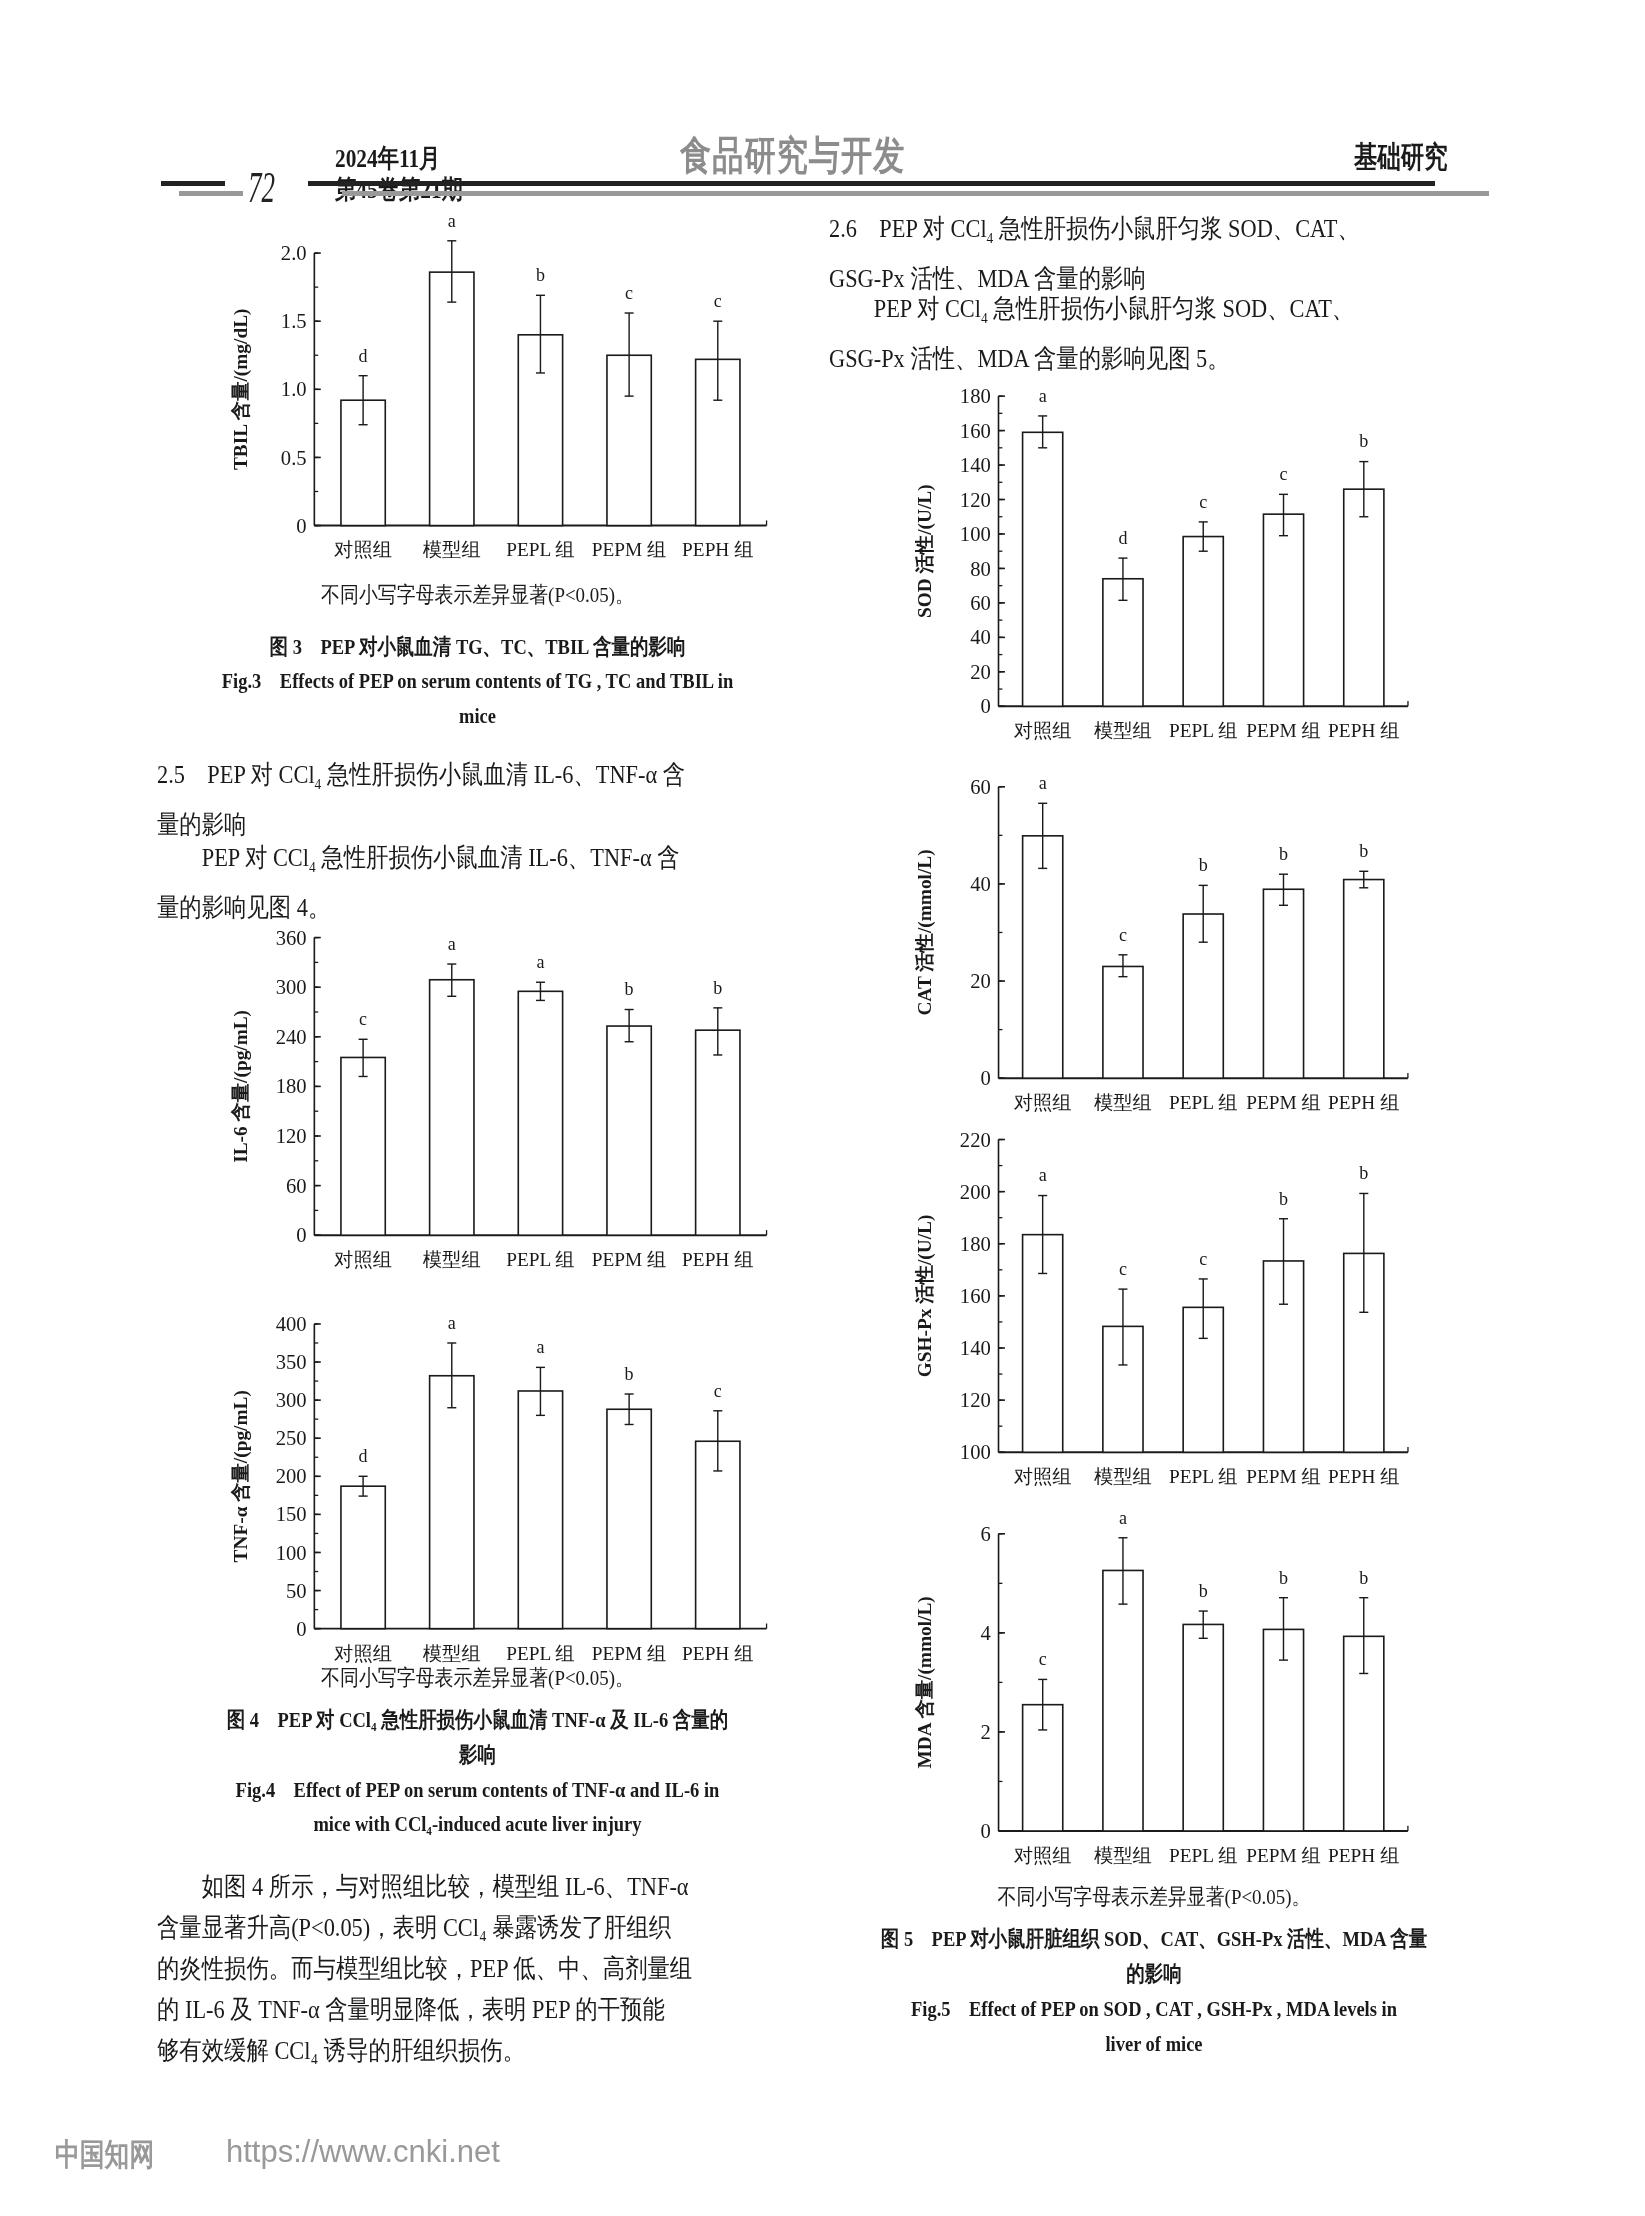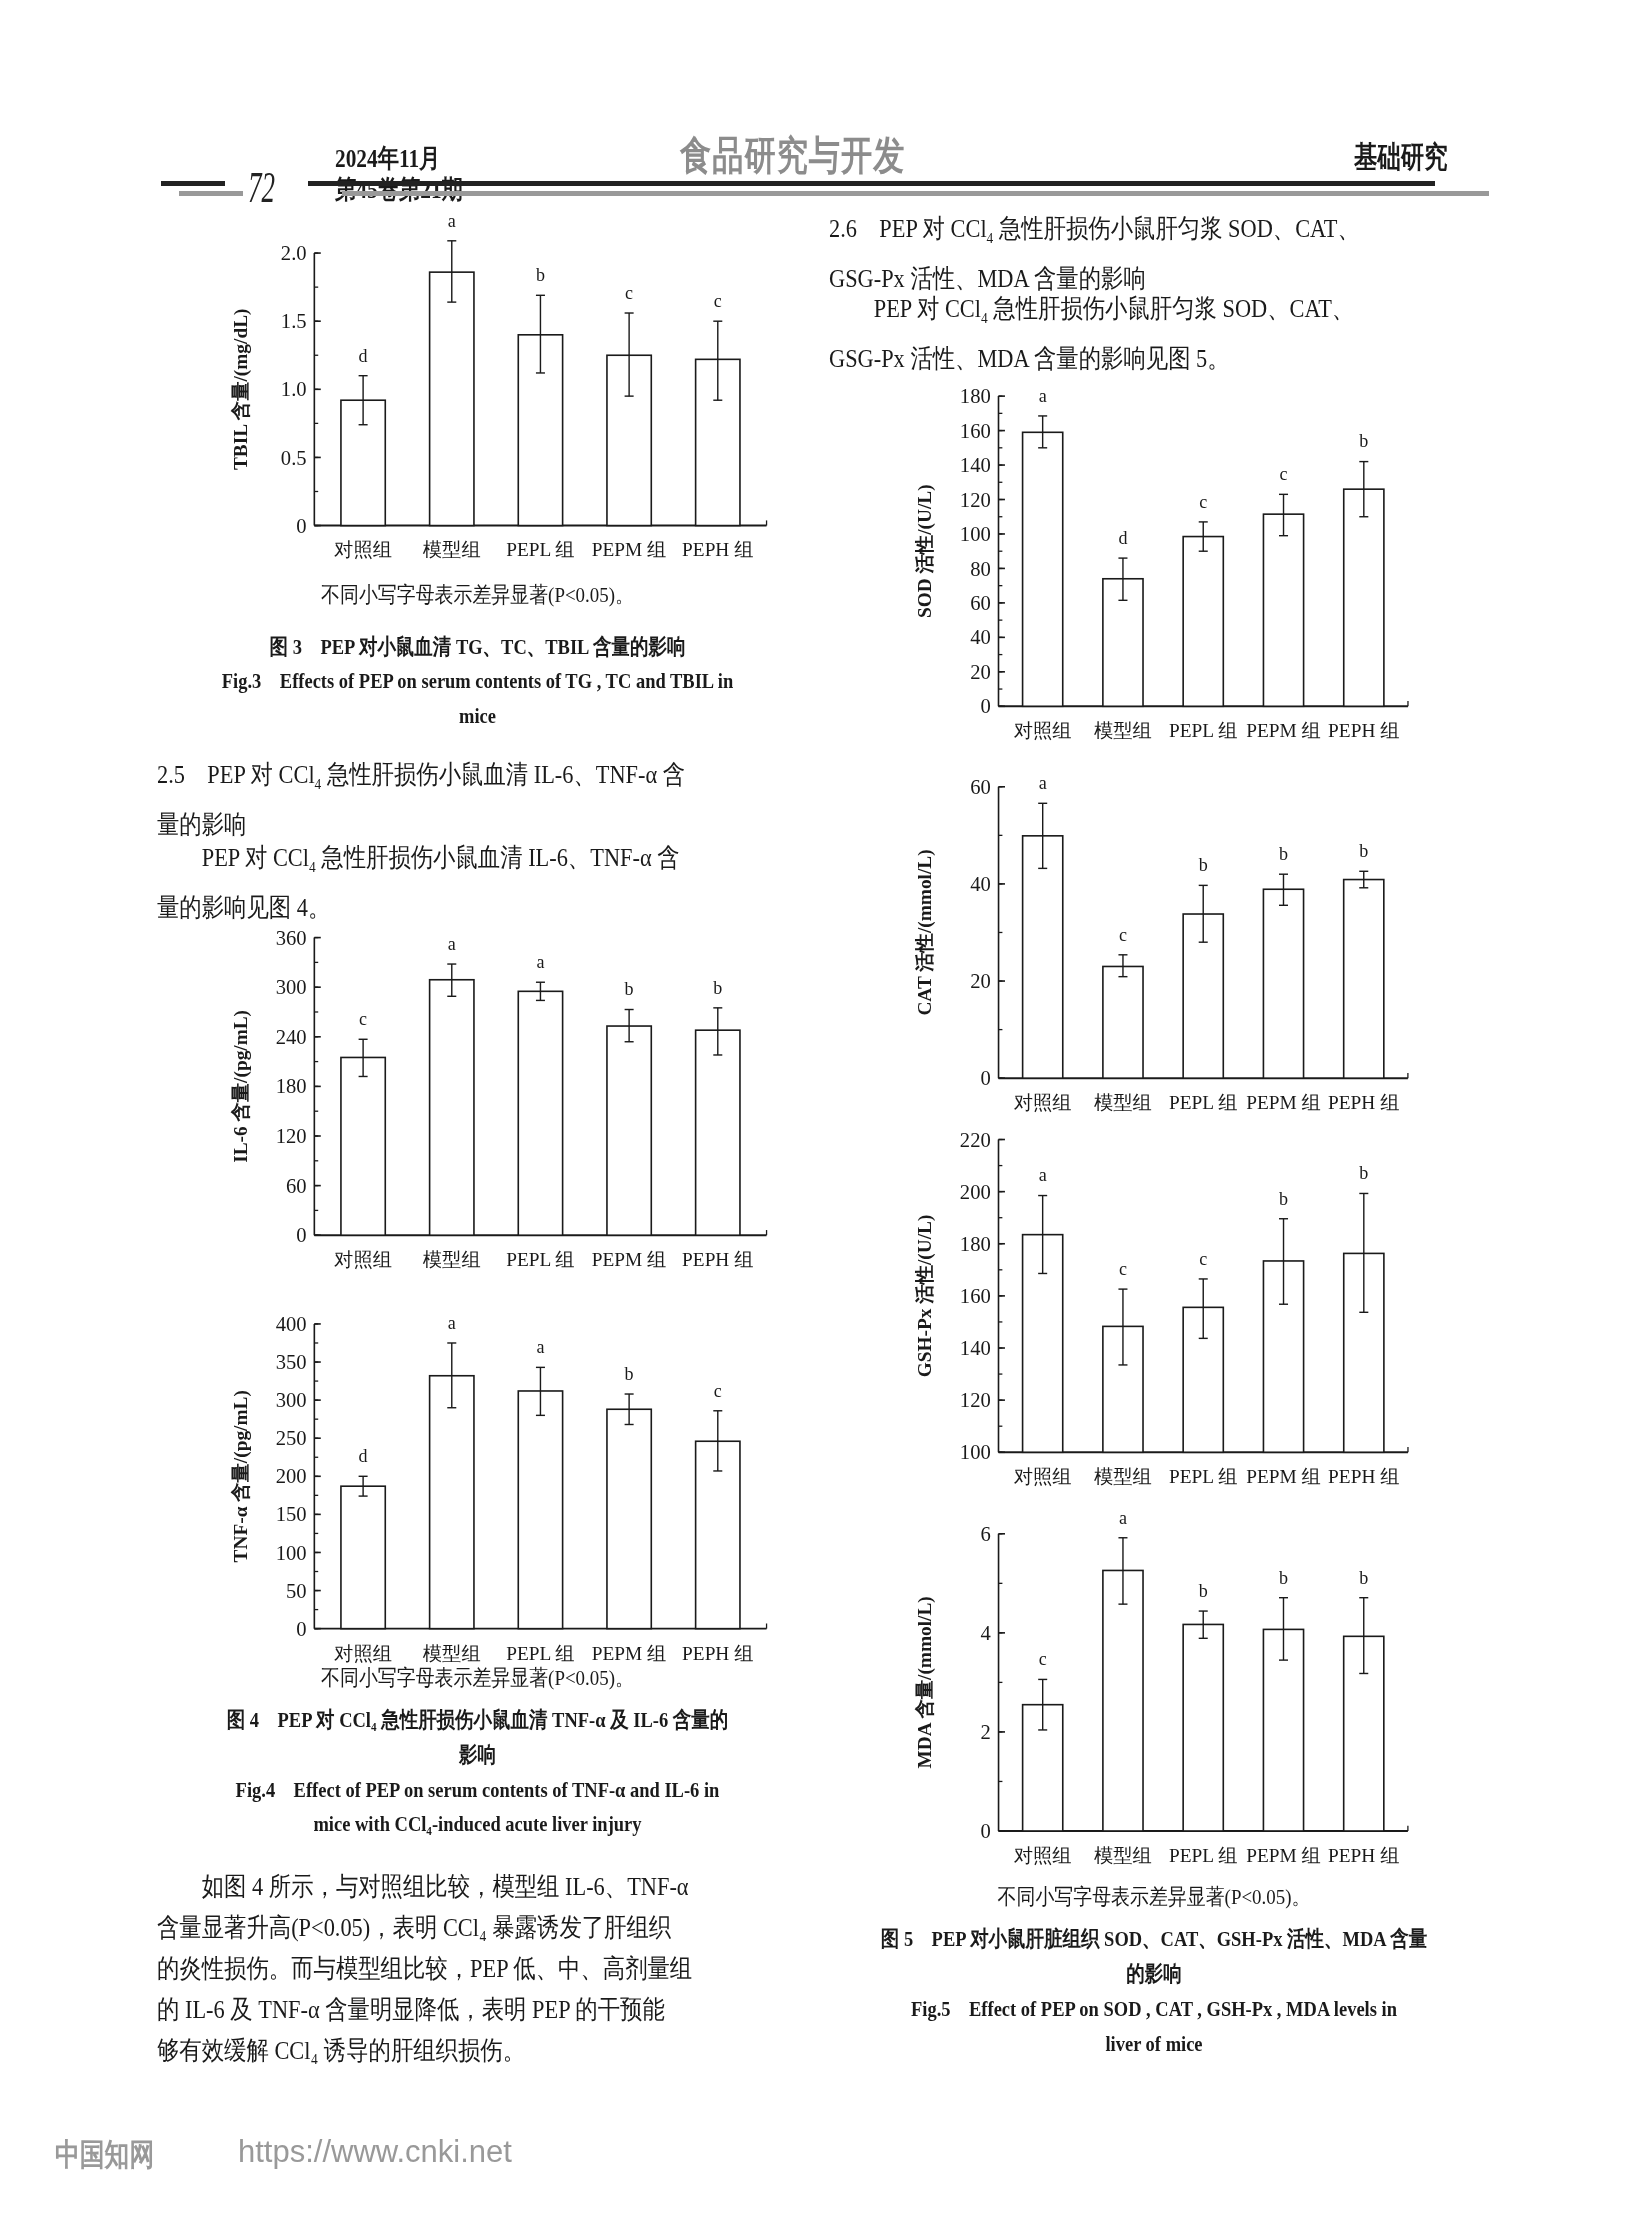--- a/index.html
+++ b/index.html
@@ -13,21 +13,21 @@
   .hdr-page { left:248px; top:161px; font-size:45px; font-style:italic; transform:scaleX(0.6); transform-origin:left top; color:#222; }
   .rule-dark { height:5.2px; background:#222; }
   .rule-gray { height:5.2px; background:#999; }
   
   .body-text { font-size:26px; line-height:41px; transform:scaleX(0.86); transform-origin:left top; white-space:nowrap; }
   .note { font-size:22px; transform:scaleX(0.86); transform-origin:center top; white-space:nowrap; text-align:center; }
   .cap { font-size:22px; font-weight:bold; transform:scaleX(0.84); transform-origin:center top; white-space:nowrap; text-align:center; line-height:35px; }
   .chart { position:absolute; }
   .chart svg { overflow:visible; }
   .footer-cn { left:55px; top:2134px; font-size:31px; color:#999; font-family:"DejaVu Sans",sans-serif; font-weight:bold; transform:scaleX(0.8); transform-origin:left top; }
-  .footer-url { left:238px; top:2134px; font-size:31px; color:#999; font-family:"Liberation Sans",sans-serif; }
+  .footer-url { left:226px; top:2134px; font-size:31px; color:#999; font-family:"Liberation Sans",sans-serif; }
   sub { font-size:0.6em; }
 </style>
 </head>
 <body>
 
 <div class="abs hdr-date">
   <div>2024年11月</div>
   <div>第45卷第21期</div>
 </div>
 <div class="abs hdr-journal">食品研究与开发</div>

